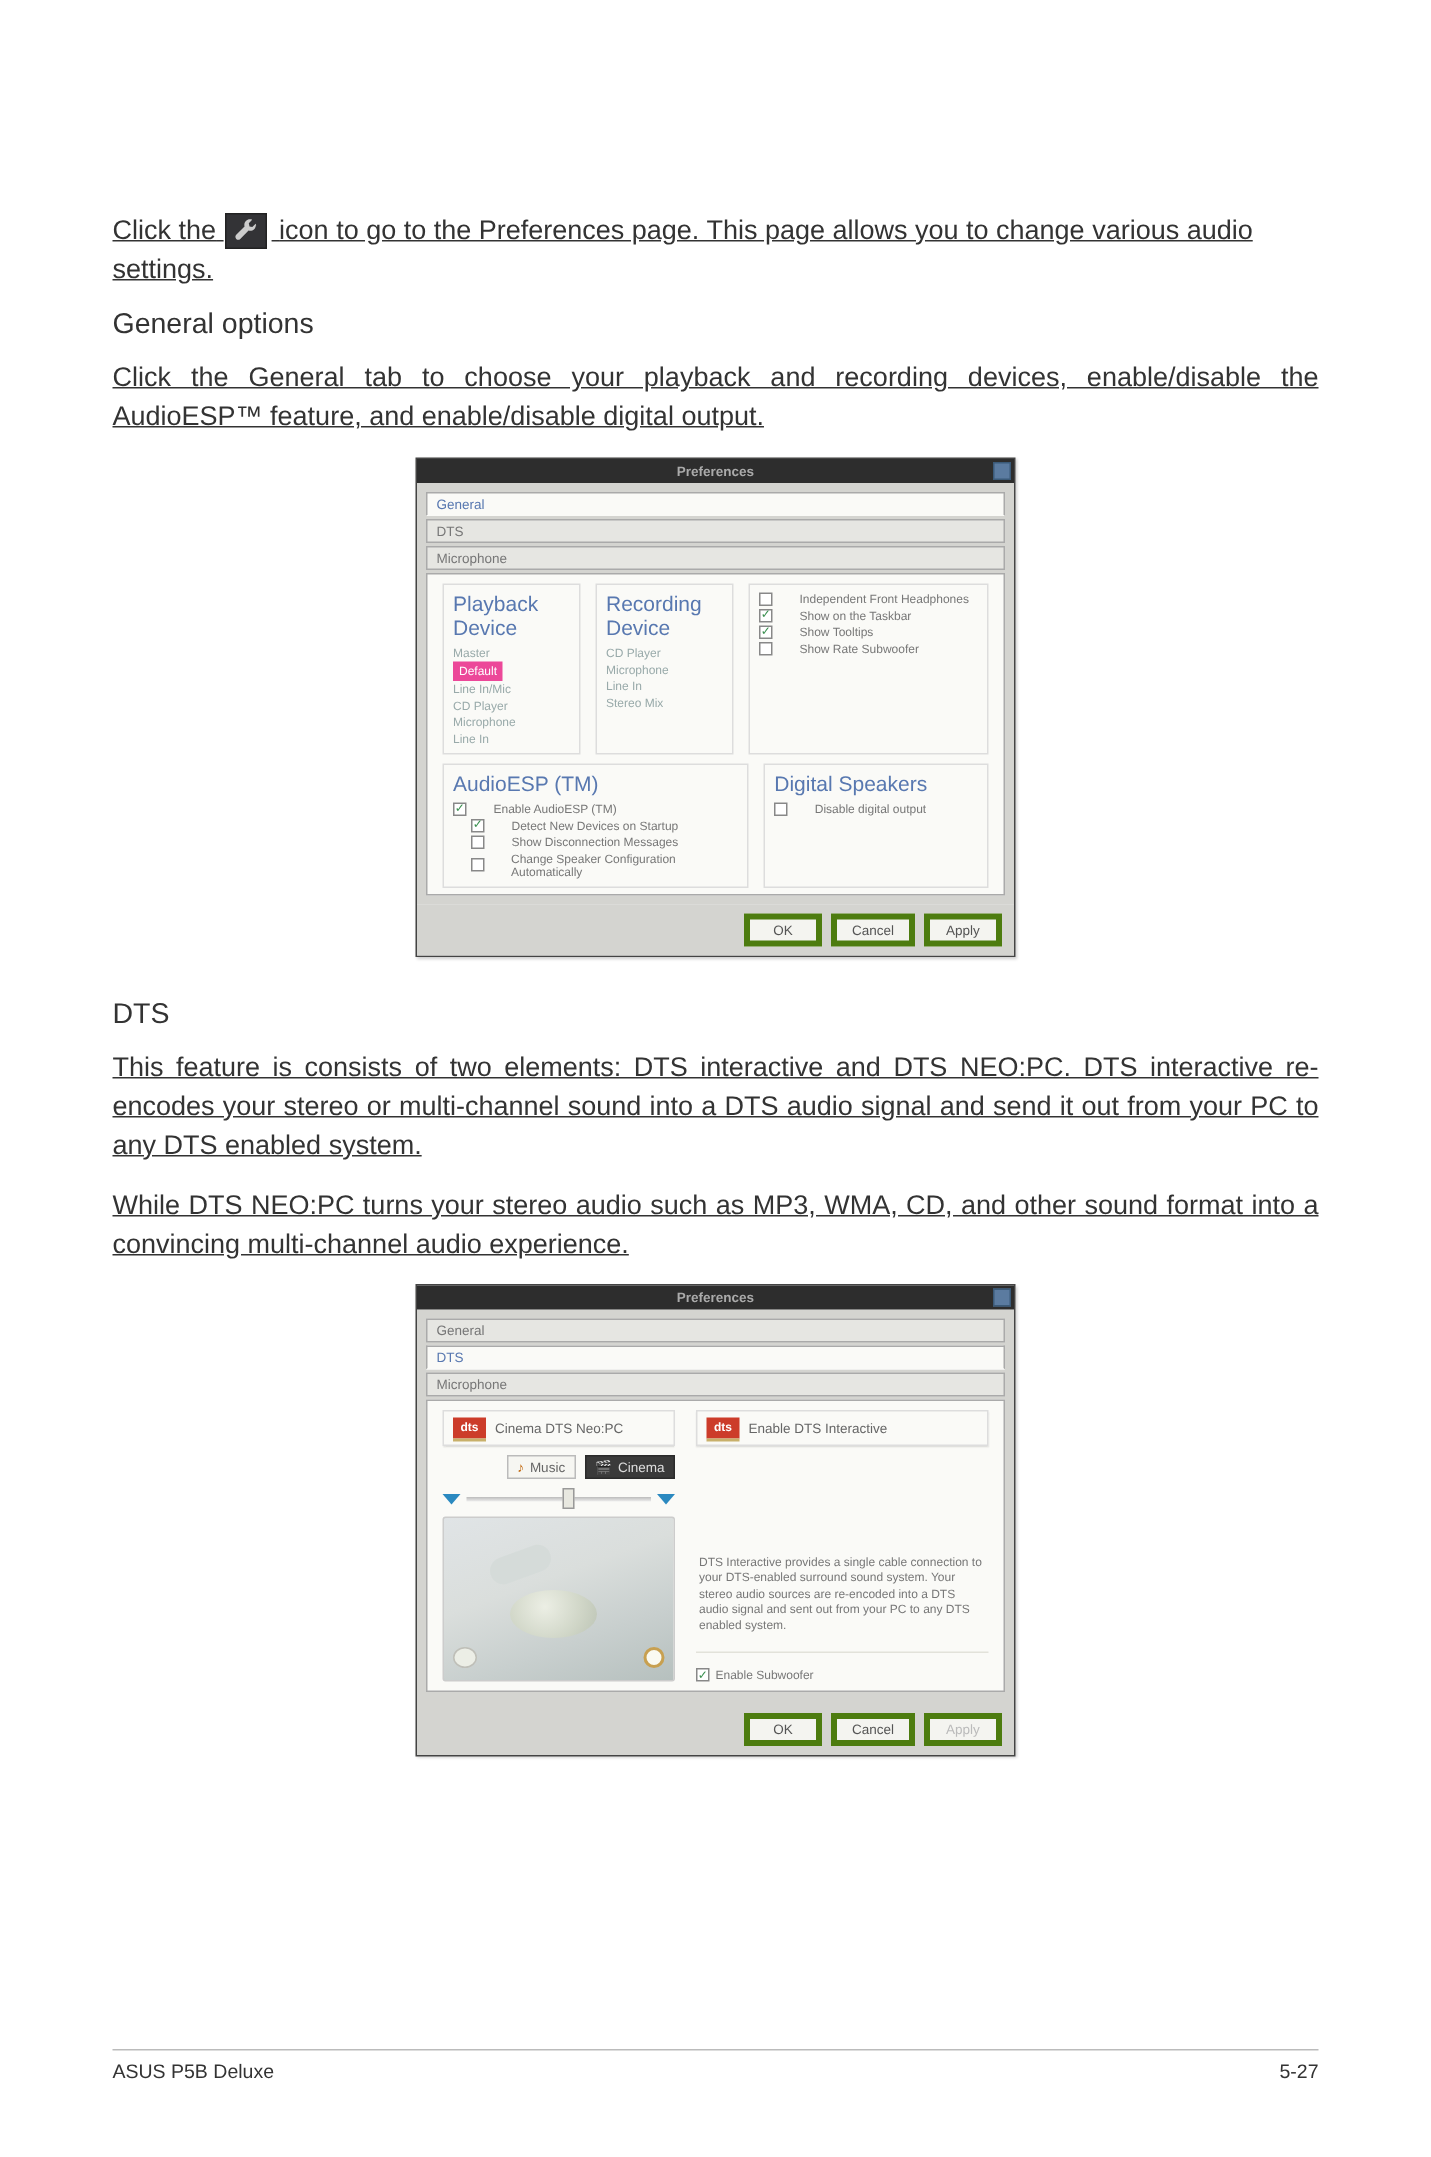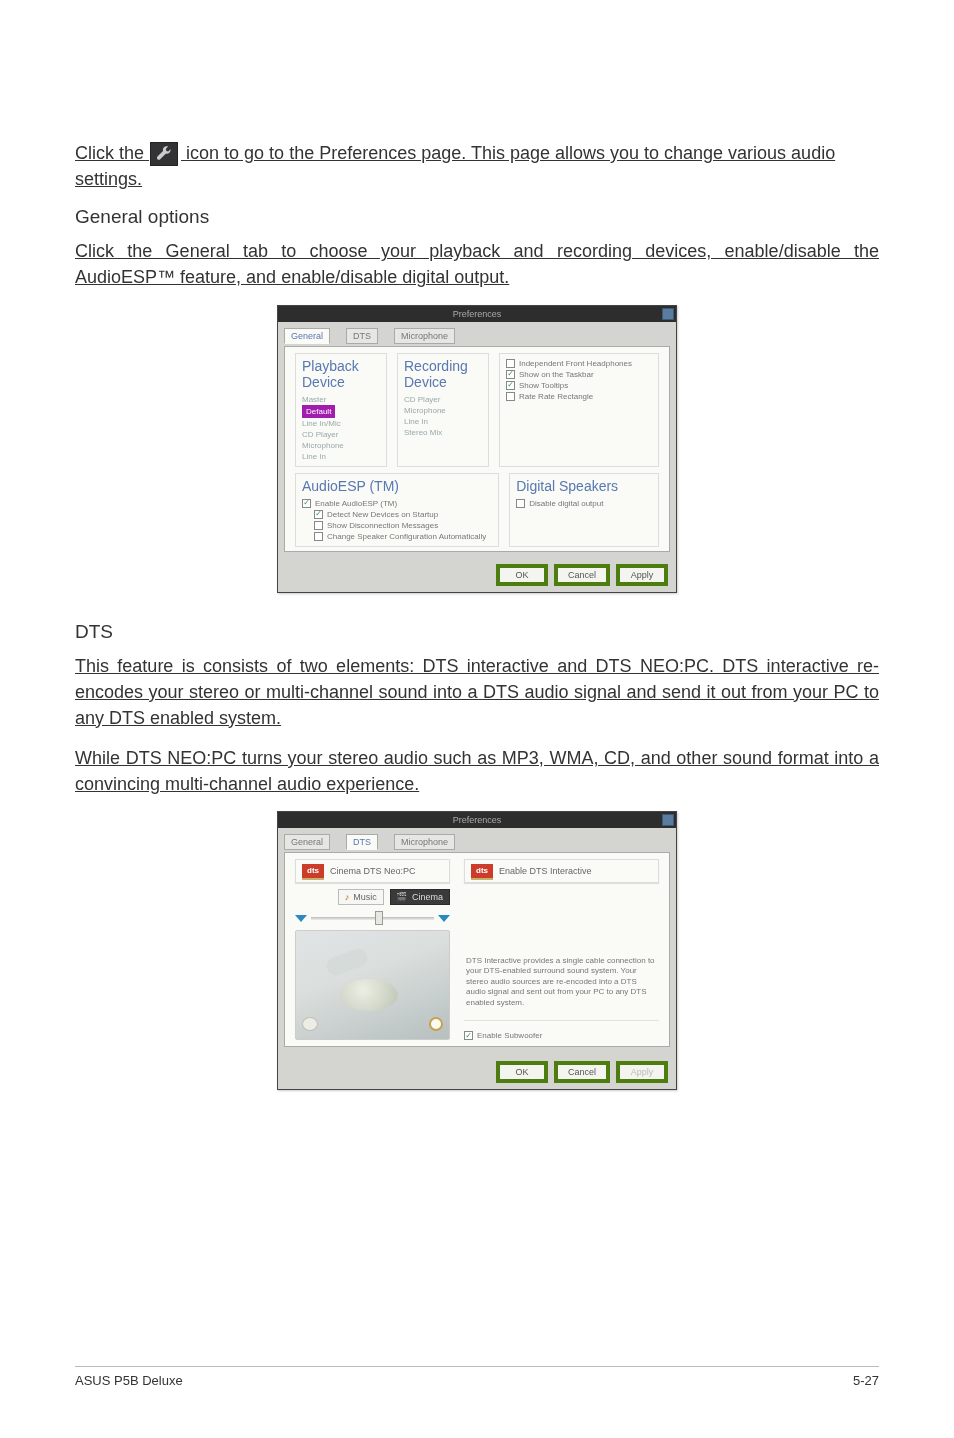--- a/index.html
+++ b/index.html
@@ -55,30 +55,30 @@
     }
     .dlg-titlebar {
       height: 16px;
       background: #2d2d2d;
       display: flex;
       justify-content: center;
       align-items: center;
       color: #aaa;
       position: relative;
     }
-    .dlg-titlebar .ttl { font-size: 9px; }
+    .dlg-titlebar .ttl { font-size: 9px; font-weight: bold; }
     .dlg-titlebar .close-x {
       position: absolute; right: 2px; top: 2px;
       width: 12px; height: 12px;
       background: #5b7ba0;
       border: 1px solid #3b5a78;
       display: flex; align-items:center; justify-content:center;
     }
     .dlg-inner { background: #d4d4d0; padding: 6px; }
-    .tabs-row { display: flex; gap: 16px; margin-bottom: 2px; }
+    .tabs-row { display: flex; gap: 2px; margin-bottom: 2px; flex-direction: column; }
     .tab {
       padding: 2px 6px;
       border: 1px solid #aaa;
       background: #e6e6e2;
       font-size: 9px; color: #777;
     }
     .tab.active { background: #fafaf7; color: #5878b0; border-bottom-color: #fafaf7; }
 
     .panel {
       background: #fafaf7;
@@ -93,25 +93,25 @@
       padding: 4px 6px;
       background: #fafaf7;
     }
     .gen-box.left { flex: 0 0 92px; }
     .gen-box.mid  { flex: 0 0 92px; }
     .gen-box.right{ flex: 1; }
     .gen-label { color: #5878b0; font-size: 14px; margin-bottom: 4px; }
     .pb-item { color: #9aa; font-size: 8px; padding: 1px 0; }
     .pb-item.sel {
       color: #fff;
-      background: #a21caf;
+      background: #ec4899;
       display: inline-block;
       padding: 2px 4px;
     }
-    .chk-line { display:flex; align-items:center; gap:4px; color:#777; font-size:8px; padding:1px 0;}
+    .chk-line { display:flex; align-items:center; gap:18px; color:#777; font-size:8px; padding:1px 0;}
     .chkbox {
       width: 9px; height: 9px;
       border: 1px solid #888;
       background: #fff;
       display:inline-flex; align-items:center; justify-content:center;
       font-size: 8px; color: #4a8;
     }
     .chkbox.checked::after { content: "✓"; font-size: 8px; line-height: 1; color:#3b9050;}
     .gen-bottom { display:flex; gap:10px; margin-top:6px; }
     .gen-box.bl { flex: 1.4; }
@@ -222,21 +222,21 @@
               <div class="chk-line">
                   <span class="chkbox checked"></span>
                   <span>Show on the Taskbar</span>
                 </div>
               <div class="chk-line">
                   <span class="chkbox checked"></span>
                   <span>Show Tooltips</span>
                 </div>
               <div class="chk-line">
                   <span class="chkbox"></span>
-                  <span>Rate Rate Rectangle</span>
+                  <span>Show Rate Subwoofer</span>
                 </div>
             </div>
           </div>
           <div class="gen-bottom">
             <div class="gen-box bl">
               <div class="gen-label">AudioESP (TM)</div>
               <div class="chk-line">
                   <span class="chkbox checked"></span>
                   <span>Enable AudioESP (TM)</span>
                 </div>

